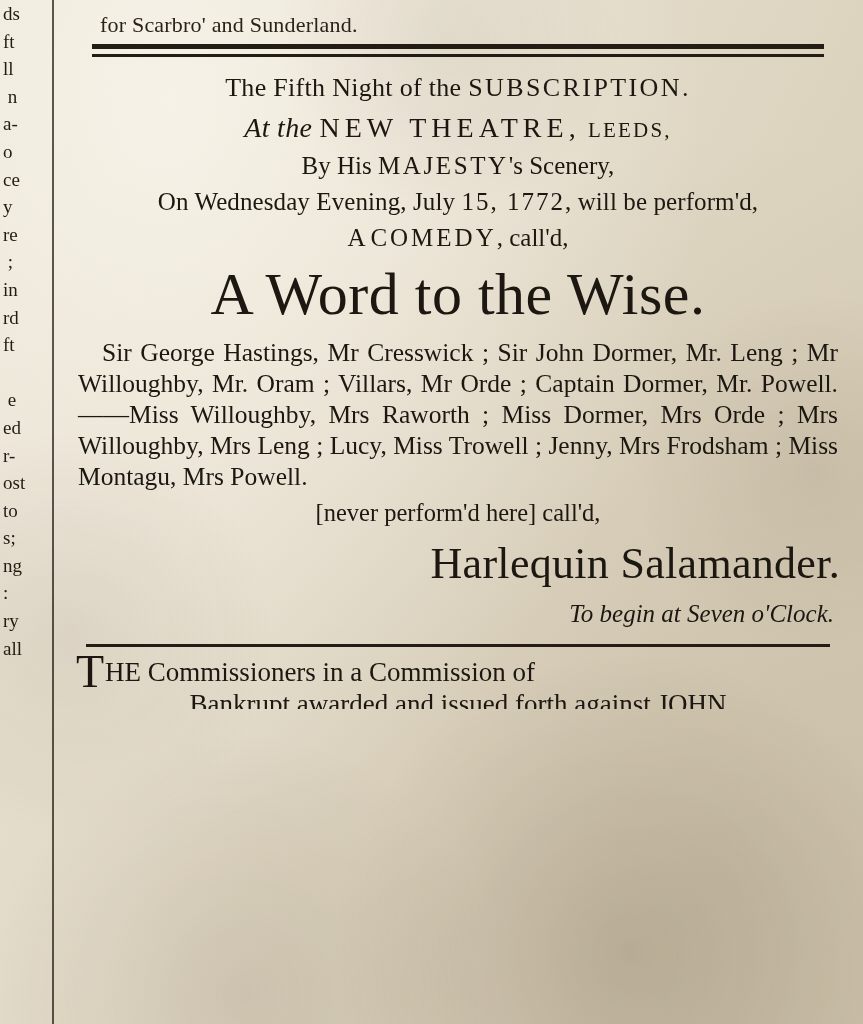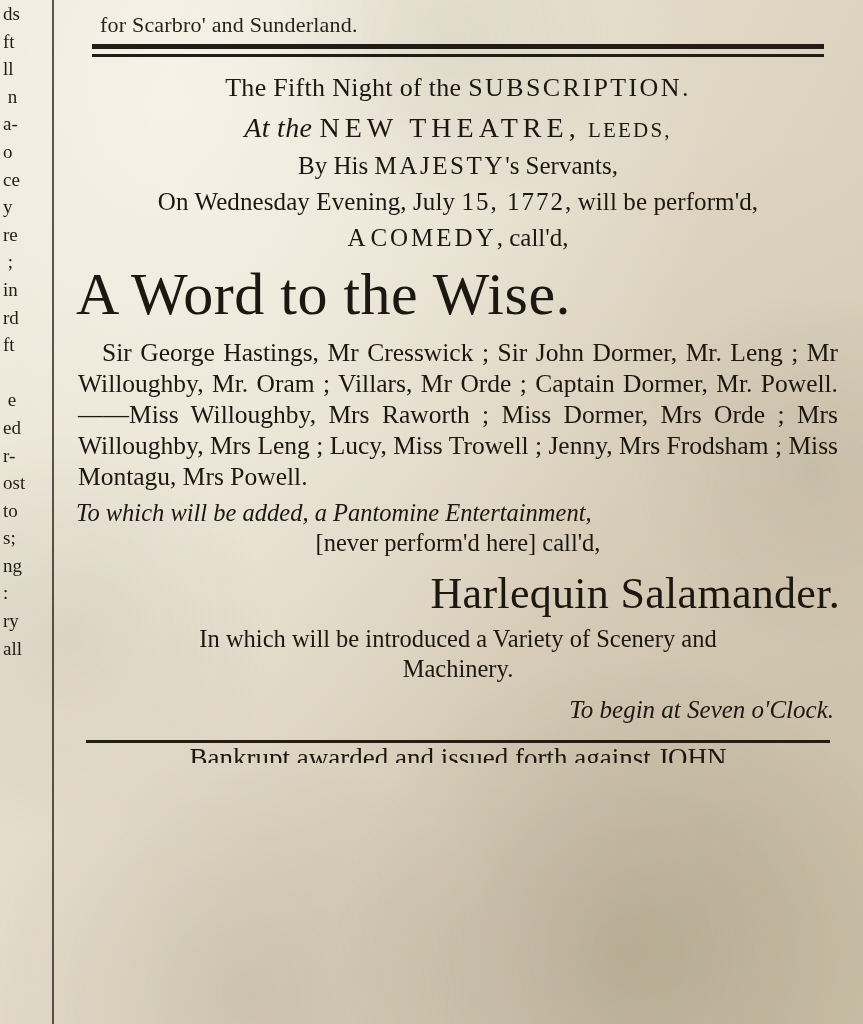--- a/index.html
+++ b/index.html
@@ -131,20 +131,21 @@
     letter-spacing: .1px;
   }
   .l-date .sp { letter-spacing: 2px; }
   .l-comedy {
     font-size: 25px;
     margin-top: 8px;
   }
   .l-comedy .wide { letter-spacing: 3px; }
 
   .title-main {
+    text-align: center;
     font-size: 60px;
     line-height: 1.08;
     margin-top: 10px;
     letter-spacing: .5px;
     font-weight: 400;
   }
 
   .cast-block {
     font-size: 25.5px;
     line-height: 31px;
@@ -264,52 +265,48 @@
       <span>The Fifth Night of the </span><span class="sc">SUBSCRIPTION.</span>
     </div>
 
     <div class="line l-theatre">
       <span class="ital">At the</span>
       <span class="wide">NEW THEATRE,</span>
       <span class="smallcap">LEEDS,</span>
     </div>
 
     <div class="line l-maj">
-      <span>By His </span><span class="wide">MAJESTY</span><span>'s Servants,</span>
+      <span>By His </span><span class="wide">MAJESTY</span><span>'s Scenery,</span>
     </div>
 
     <div class="line l-date">
       <span>On Wednesday Evening, July </span><span class="sp">15, 1772</span><span>, will be perform'd,</span>
     </div>
 
     <div class="line l-comedy">
       <span>A </span><span class="wide">COMEDY</span><span>, call'd,</span>
     </div>
 
     <div class="title-main">A Word to the Wise.</div>
 
     <div class="cast-block">
       <span class="first">Sir George Hastings, Mr Cresswick ; Sir John Dormer, Mr. Leng ; Mr Willoughby, Mr. Oram ; Villars, Mr Orde ; Captain Dormer, Mr. Powell.——Miss Willoughby, Mrs Raworth ; Miss Dormer, Mrs Orde ; Mrs Willoughby, Mrs Leng ; Lucy, Miss Trowell ; Jenny, Mrs Frodsham ; Miss Montagu, Mrs Powell.</span>
     </div>
 
     <div class="towhich">
-      <span class="l1">
-        <span class="it">To which will be added, a Pantomine Entertainment,</span>
-      </span>
       <span>[never perform'd here] call'd,</span>
     </div>
 
     <div class="title-harlequin">Harlequin Salamander.</div>
 
-    <div class="inwhich">
-      <div>In which will be introduced a Variety of Scenery and</div>
-      <div>Machinery.</div>
-    </div>
 
 
     <div class="tobegin">To begin at Seven o'Clock.</div>
 
     <div class="rule-bottom"></div>
 
+    <div class="footer-par">
+      <span class="dropcap">T</span><span>HE Commissioners in a Commission of</span>
+    </div>
     <div class="footer-l2">Bankrupt awarded and issued forth against JOHN</div>
 
   </div>
 </div>
 
 </body></html>

